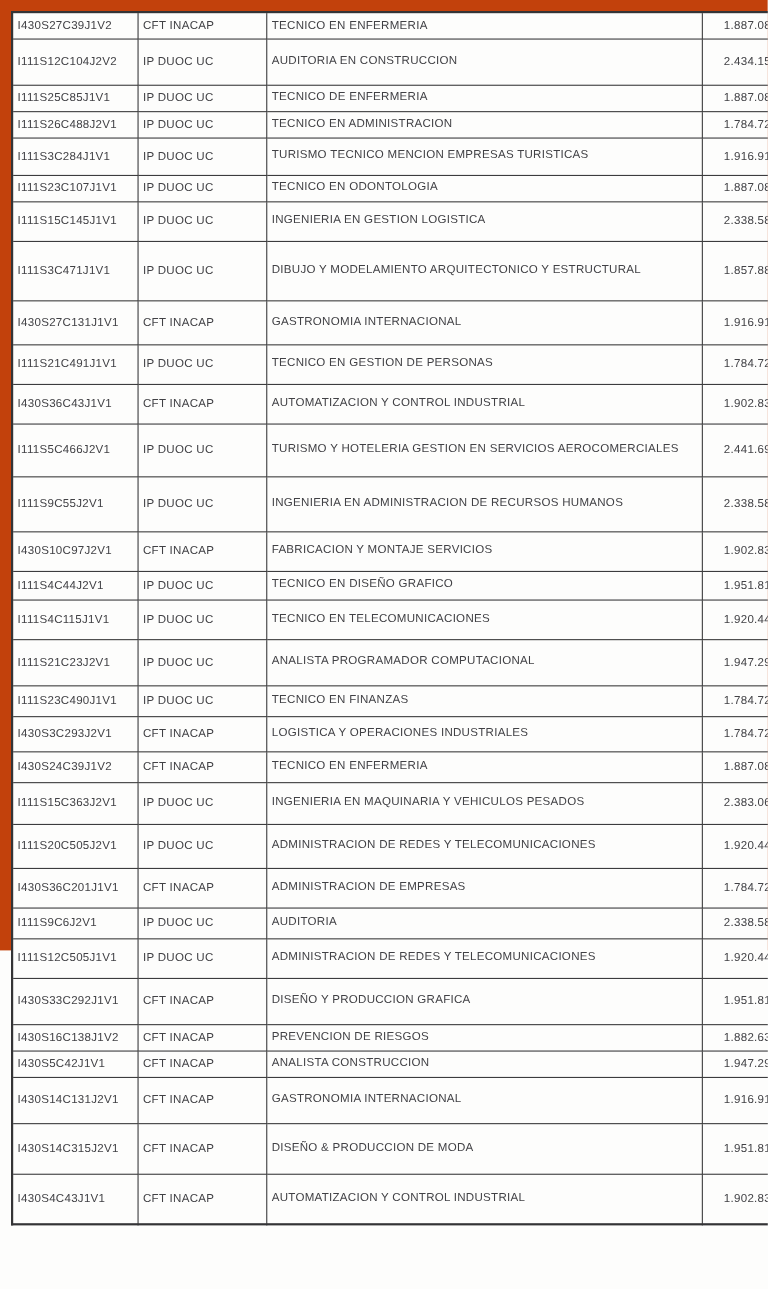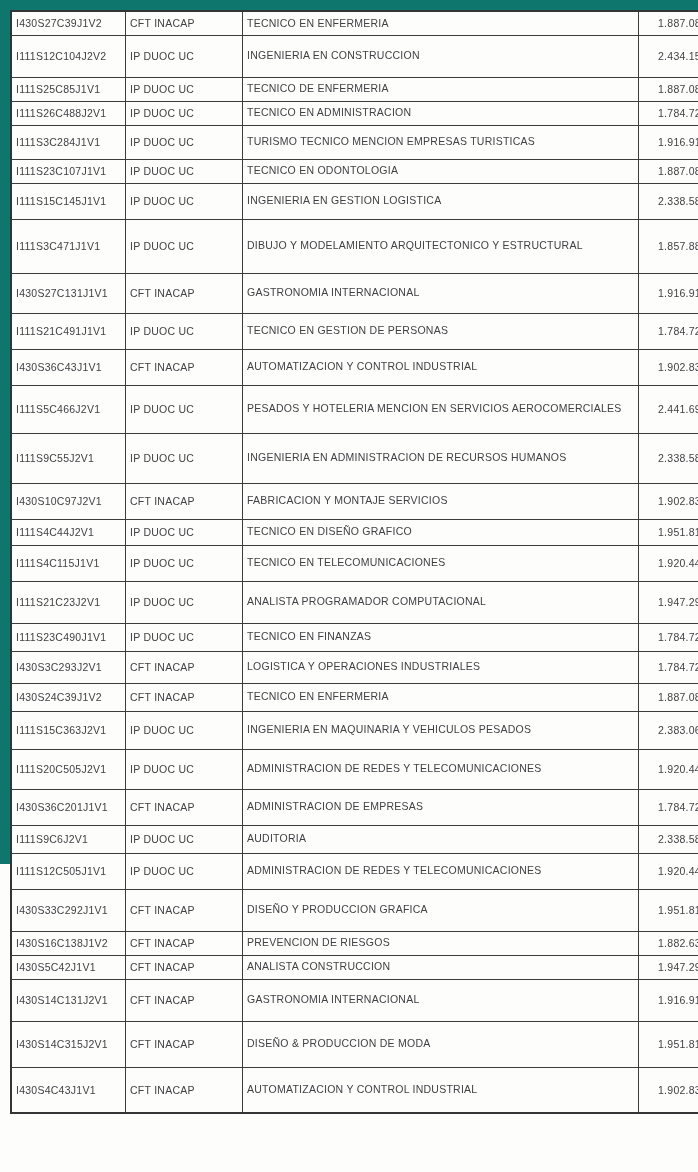--- a/index.html
+++ b/index.html
@@ -8,21 +8,21 @@
     background: #fdfdfc;
     width: 698px;
     height: 1172px;
     overflow: hidden;
     font-family: "Liberation Sans", "DejaVu Sans", sans-serif;
   }
   .page {
     position: relative;
     width: 698px;
     height: 864px;
-    background: #0f766e;
+    background: #c2410c;
   }
   table.fee-table {
     position: absolute;
     left: 10px;
     top: 10px;
     width: 664px;
     border-collapse: collapse;
     table-layout: fixed;
     background: #fdfdfc;
   }
@@ -53,21 +53,21 @@
     <tbody>
         <tr style="height: 24px;">
           <td class="col-code">I430S27C39J1V2</td>
           <td class="col-institution">CFT INACAP</td>
           <td class="col-program">TECNICO EN ENFERMERIA</td>
           <td class="col-amount">1.887.085</td>
         </tr>
         <tr style="height: 42px;">
           <td class="col-code">I111S12C104J2V2</td>
           <td class="col-institution">IP DUOC UC</td>
-          <td class="col-program">INGENIERIA EN CONSTRUCCION</td>
+          <td class="col-program">AUDITORIA EN CONSTRUCCION</td>
           <td class="col-amount">2.434.157</td>
         </tr>
         <tr style="height: 24px;">
           <td class="col-code">I111S25C85J1V1</td>
           <td class="col-institution">IP DUOC UC</td>
           <td class="col-program">TECNICO DE ENFERMERIA</td>
           <td class="col-amount">1.887.085</td>
         </tr>
         <tr style="height: 24px;">
           <td class="col-code">I111S26C488J2V1</td>
@@ -113,21 +113,21 @@
         </tr>
         <tr style="height: 36px;">
           <td class="col-code">I430S36C43J1V1</td>
           <td class="col-institution">CFT INACAP</td>
           <td class="col-program">AUTOMATIZACION Y CONTROL INDUSTRIAL</td>
           <td class="col-amount">1.902.838</td>
         </tr>
         <tr style="height: 48px;">
           <td class="col-code">I111S5C466J2V1</td>
           <td class="col-institution">IP DUOC UC</td>
-          <td class="col-program">PESADOS Y HOTELERIA MENCION EN SERVICIOS AEROCOMERCIALES</td>
+          <td class="col-program">TURISMO Y HOTELERIA GESTION EN SERVICIOS AEROCOMERCIALES</td>
           <td class="col-amount">2.441.695</td>
         </tr>
         <tr style="height: 50px;">
           <td class="col-code">I111S9C55J2V1</td>
           <td class="col-institution">IP DUOC UC</td>
           <td class="col-program">INGENIERIA EN ADMINISTRACION DE RECURSOS HUMANOS</td>
           <td class="col-amount">2.338.583</td>
         </tr>
         <tr style="height: 36px;">
           <td class="col-code">I430S10C97J2V1</td>

